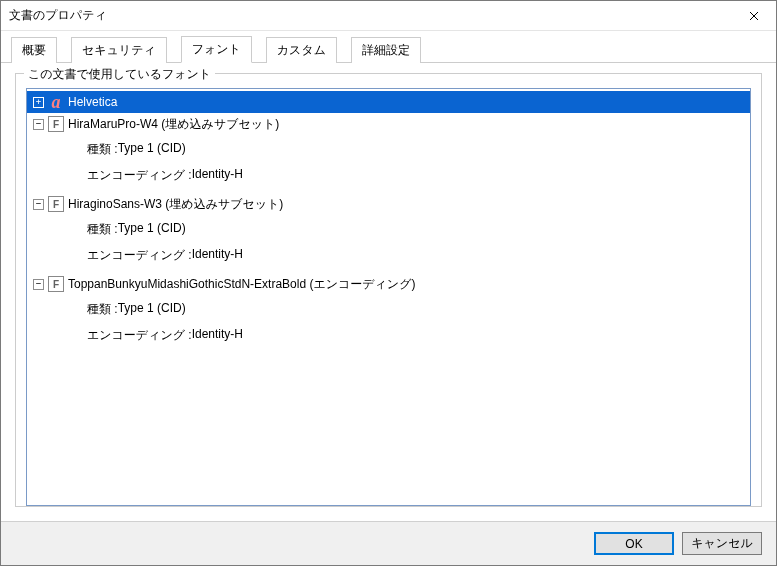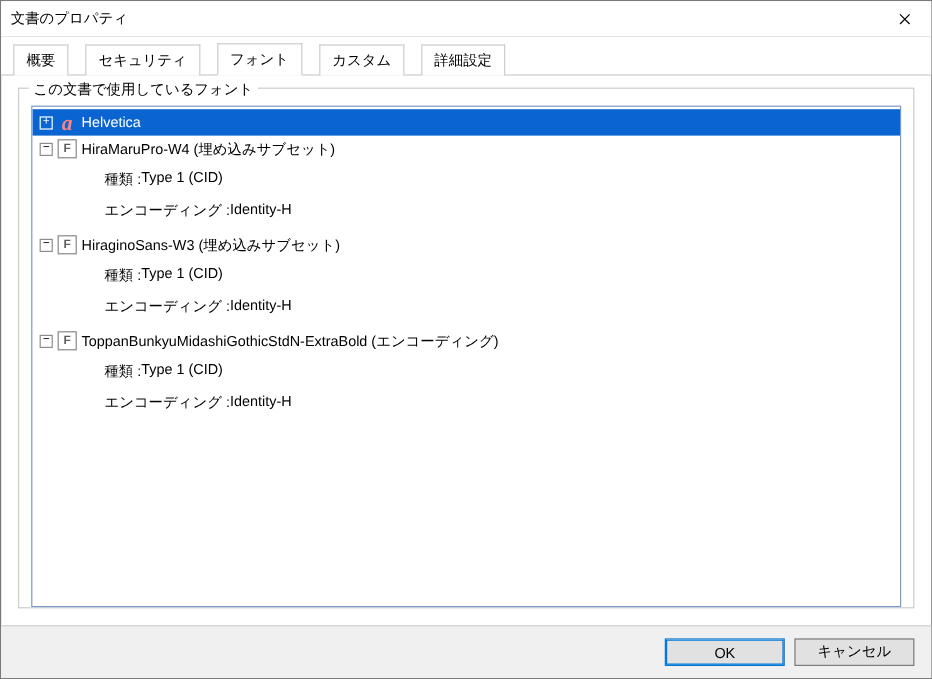--- a/index.html
+++ b/index.html
@@ -134,21 +134,21 @@
     height: 44px;
     display: flex;
     justify-content: flex-end;
     align-items: center;
     gap: 8px;
     padding: 0 14px;
     background: #f0f0f0;
     border-top: 1px solid #d0d0d0;
   }
   .btn {
-    width: 100px; height: 23px;
+    width: 80px; height: 23px;
     border: 1px solid #7a7a7a;
     background: #e1e1e1;
     font-size: 12px;
     display: flex; align-items: center; justify-content: center;
     cursor: default;
   }
   .btn.default {
     border: 1px solid #0078d7;
     box-shadow: inset 0 0 0 1px #0078d7;
   }

